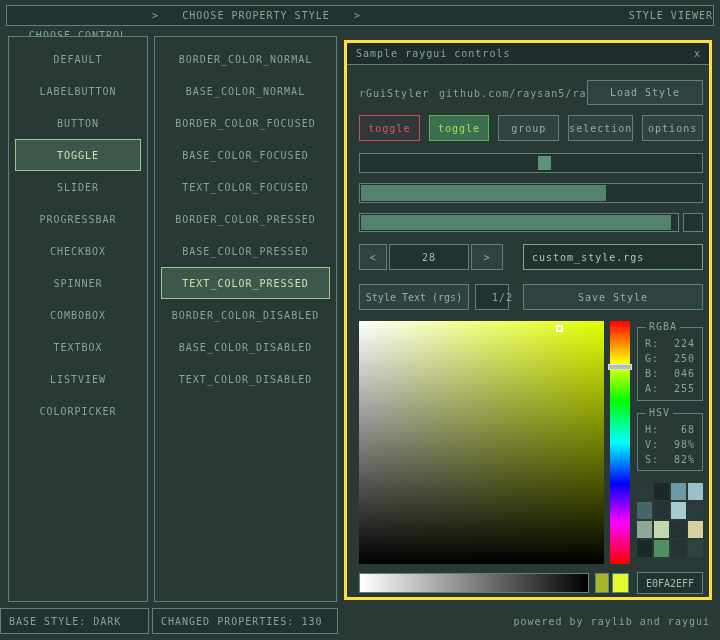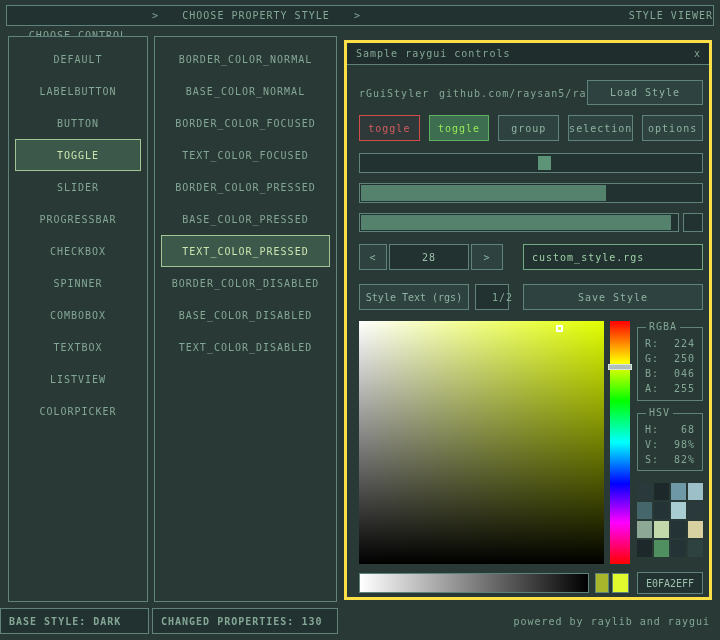--- a/index.html
+++ b/index.html
@@ -107,21 +107,21 @@
     background:linear-gradient(to right, #ffffff, #000000); cursor:pointer; }
   .w-sw1 { left:248px; top:530px; width:14px; height:20px; border:1px solid #60827d; }
   .w-sw2 { left:265px; top:530px; width:17px; height:20px; border:1px solid #60827d; }
   .w-hex { left:290px; top:529px; width:66px; height:22px;
     border:1px solid #60827d; background:#223230; color:#9cc0ab;
     display:flex; align-items:center; justify-content:center; letter-spacing:0; }
 
   
   .statusbar { left:0; top:608px; width:720px; height:26px; background:#283936; }
   .sb-cell { position:absolute; top:0; height:26px; border:1px solid #60827d;
-    background:#223230; display:flex; align-items:center; padding-left:8px;font-weight:bold; }
+    background:#223230; display:flex; align-items:center; padding-left:8px; }
   .sb-1 { left:0; width:149px; }
   .sb-2 { left:152px; width:186px; }
   .sb-right { position:absolute; right:10px; top:0; height:26px;
     display:flex; align-items:center; }
 </style>
 </head>
 <body>
 
 <div class="abs topbar">
   <div class="tb-s1">CHOOSE CONTROL</div>
@@ -143,20 +143,21 @@
   <div class="list-item">COMBOBOX</div>
   <div class="list-item">TEXTBOX</div>
   <div class="list-item">LISTVIEW</div>
   <div class="list-item">COLORPICKER</div>
 </div>
 
 <div class="abs panel panel-mid list">
   <div class="list-item">BORDER_COLOR_NORMAL</div>
   <div class="list-item">BASE_COLOR_NORMAL</div>
   <div class="list-item">BORDER_COLOR_FOCUSED</div>
+  <div class="list-item">BASE_COLOR_FOCUSED</div>
   <div class="list-item">TEXT_COLOR_FOCUSED</div>
   <div class="list-item">BORDER_COLOR_PRESSED</div>
   <div class="list-item">BASE_COLOR_PRESSED</div>
   <div class="list-item selected">TEXT_COLOR_PRESSED</div>
   <div class="list-item">BORDER_COLOR_DISABLED</div>
   <div class="list-item">BASE_COLOR_DISABLED</div>
   <div class="list-item">TEXT_COLOR_DISABLED</div>
 </div>
 
 <div class="abs window">

